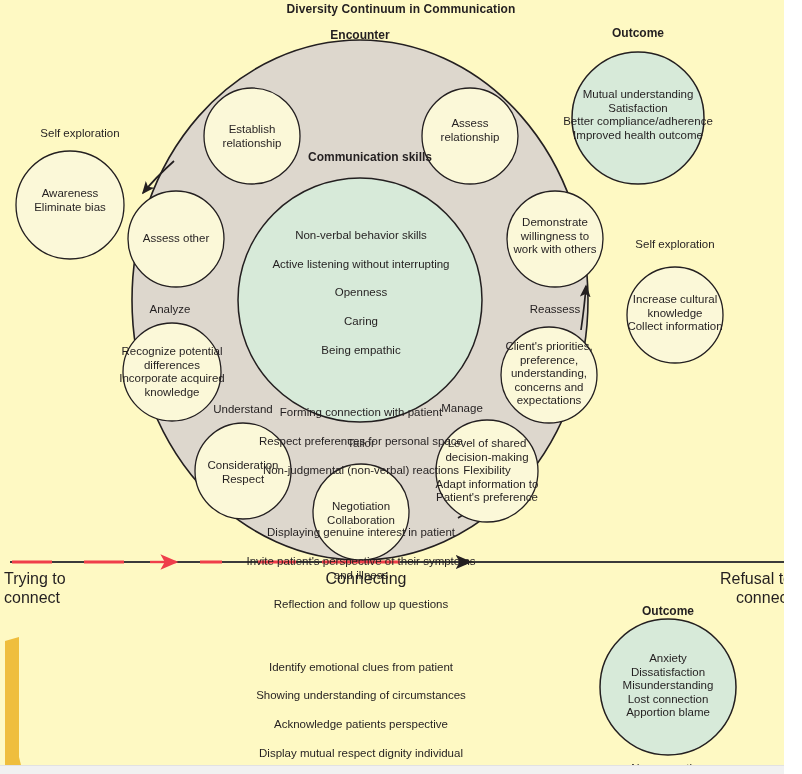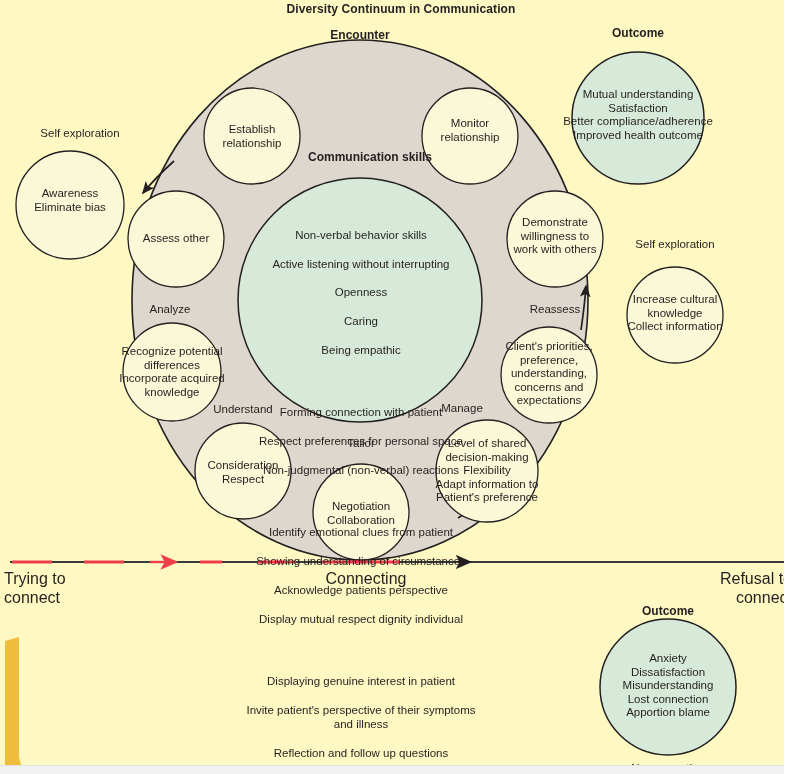--- a/index.html
+++ b/index.html
@@ -152,35 +152,35 @@
       <div>Openness</div>
       <div>Caring</div>
       <div>Being empathic</div>
     </div>
     <div class="core-group">
       <div>Forming connection with patient</div>
       <div>Respect preferences for personal space</div>
       <div>Non-judgmental (non-verbal) reactions</div>
     </div>
     <div class="core-group">
+      <div>Displaying genuine interest in patient</div>
+      <div>Invite patient's perspective of their symptoms and illness</div>
+      <div>Reflection and follow up questions</div>
+    </div>
+    <div class="core-group">
       <div>Identify emotional clues from patient</div>
       <div>Showing understanding of circumstances</div>
       <div>Acknowledge patients perspective</div>
       <div>Display mutual respect dignity individual</div>
     </div>
-    <div class="core-group">
-      <div>Displaying genuine interest in patient</div>
-      <div>Invite patient's perspective of their symptoms and illness</div>
-      <div>Reflection and follow up questions</div>
-    </div>
   </div>
 
   <div class="txt circle-text" style="left:202px; top:123px; width:100px;">Establish
 relationship</div>
-  <div class="txt circle-text" style="left:420px; top:117px; width:100px;">Monitor
+  <div class="txt circle-text" style="left:420px; top:117px; width:100px;">Assess
 relationship</div>
   <div class="txt circle-text" style="left:126px; top:232px; width:100px;">Assess other</div>
   <div class="txt circle-text" style="left:112px; top:345px; width:120px;">Recognize potential
 differences
 Incorporate acquired
 knowledge</div>
   <div class="txt circle-text" style="left:193px; top:459px; width:100px;">Consideration
 Respect</div>
   <div class="txt circle-text" style="left:311px; top:500px; width:100px;">Negotiation
 Collaboration</div>

